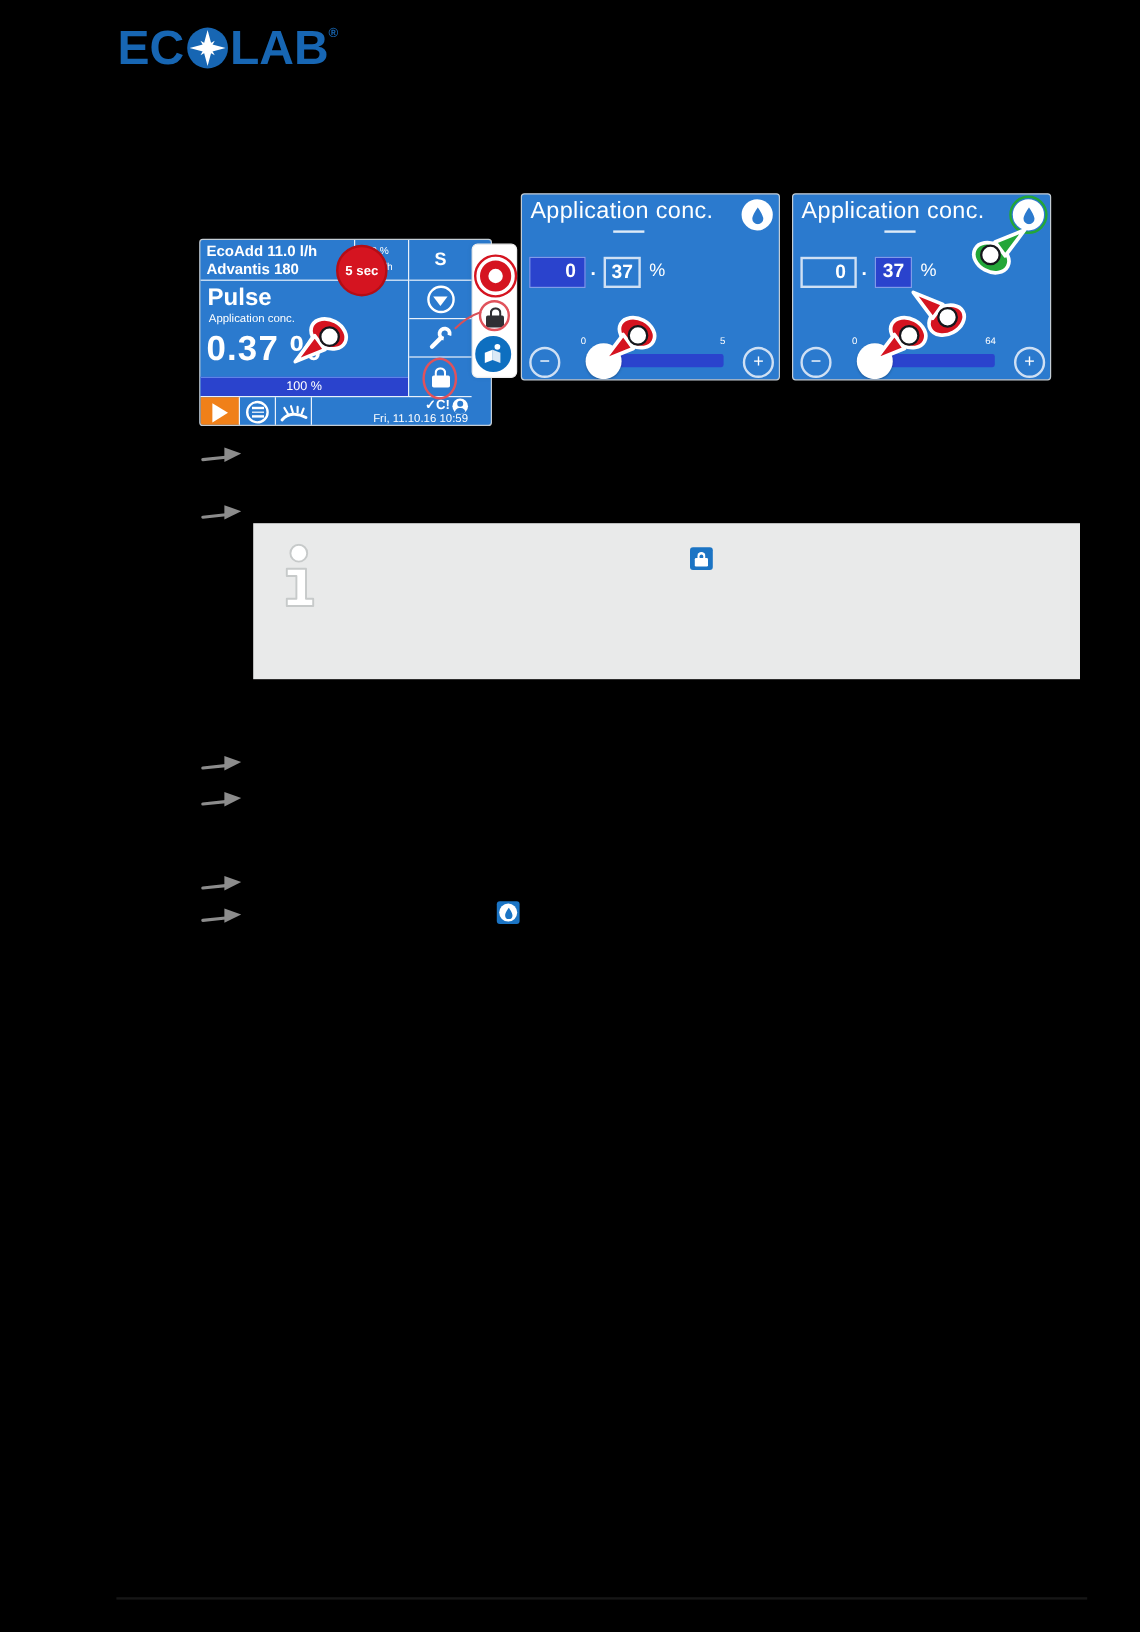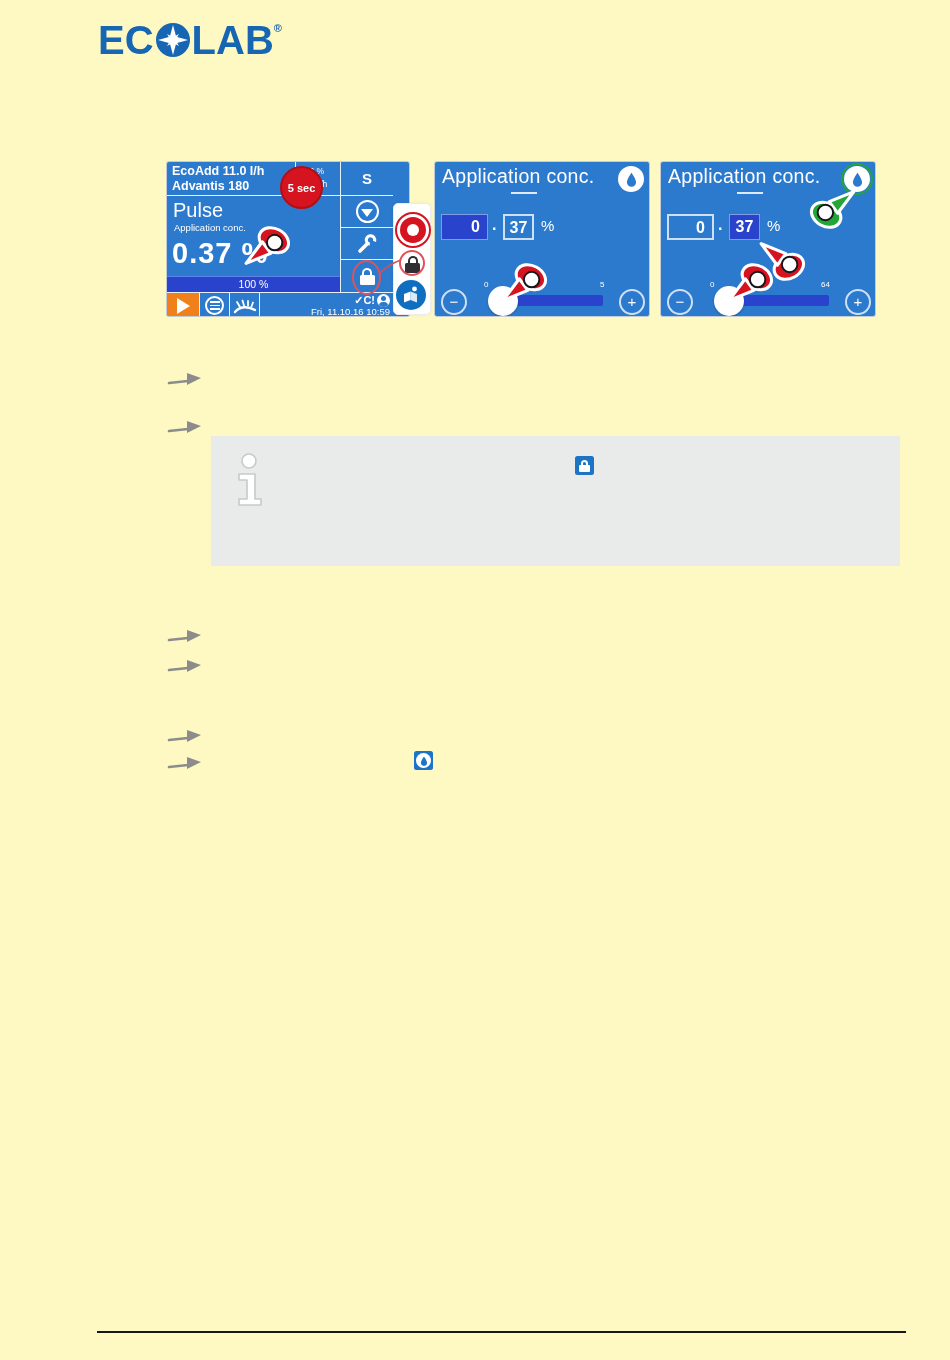--- a/index.html
+++ b/index.html
@@ -1,45 +1,45 @@
 <!DOCTYPE html>
 <html><head>
 <meta charset="utf-8">
 <style>
   html,body{margin:0;padding:0;background:#fff;}
-  .page{position:relative;width:950px;height:1360px;background:#fef9c3;
+  .page{position:relative;width:950px;height:1360px;background:#000000;
         font-family:"Liberation Sans",sans-serif;overflow:hidden;}
   .page *{box-sizing:border-box;}
 
   
   .logo{position:absolute;left:98px;top:20px;display:flex;align-items:center;
         color:#1766b3;font-weight:800;font-size:40px;letter-spacing:0;}
   .logo .lg-seg{line-height:1;}
   .logo .reg{font-size:11px;font-weight:700;align-self:flex-start;margin-top:2px;}
   .logo svg{margin:0 1px;}
 
   
   .screen{position:absolute;top:161px;height:156px;background:#2b7ace;
           border:1px solid #c3ccd4;border-radius:3px;overflow:hidden;color:#fff;}
-  #screen1{left:166px;width:244px;}
+  #screen1{left:166px;width:244px;margin-top:38px;}
   #screen2{left:434px;width:216px;}
   #screen3{left:660px;width:216px;}
 
   
   .hdrL{position:absolute;left:0;top:0;width:129px;height:34px;
         border-right:1px solid #e8f1fb;border-bottom:1px solid #e8f1fb;
         padding:2px 0 0 5px;font-size:12.5px;font-weight:bold;line-height:1.2;}
   .hdrM{position:absolute;left:129px;top:0;width:44px;height:34px;
         border-bottom:1px solid #e8f1fb;padding:3px 0 0 4px;font-size:8.5px;line-height:1.55;}
   .sbar{position:absolute;left:173px;top:0;width:53px;height:130px;border-left:1px solid #e8f1fb;}
   .sbar .cell{display:flex;align-items:center;justify-content:center;border-bottom:1px solid #e8f1fb;}
   .cS{height:34px;font-size:15px;font-weight:bold;}
   .cI{height:32px;}
   .body1{position:absolute;left:0;top:34px;width:173px;height:80px;}
-  .mode{font-size:20px;font-weight:normal;margin:3px 0 0 6px;}
+  .mode{font-size:20px;font-weight:bold;margin:3px 0 0 6px;}
   .modeSub{font-size:9.5px;margin:0 0 0 7px;}
   .bigVal{font-size:29px;font-weight:600;margin:4px 0 0 5px;letter-spacing:1px;}
   .prog{position:absolute;left:0;top:114px;width:173px;height:16px;background:#2a43cd;
         border-top:1px solid #5e83e8;text-align:center;font-size:10.5px;line-height:15px;}
   .tbar{position:absolute;left:0;top:130px;width:226px;height:26px;
         border-top:1px solid #e8f1fb;display:flex;}
   .tb{height:100%;display:flex;align-items:center;justify-content:center;border-right:1px solid #e8f1fb;}
   .tb.play{width:33px;background:#f08019;}
   .playTri{width:0;height:0;border-top:8px solid transparent;border-bottom:8px solid transparent;border-left:13px solid #fff;}
   .tb.menu{width:30px;}

